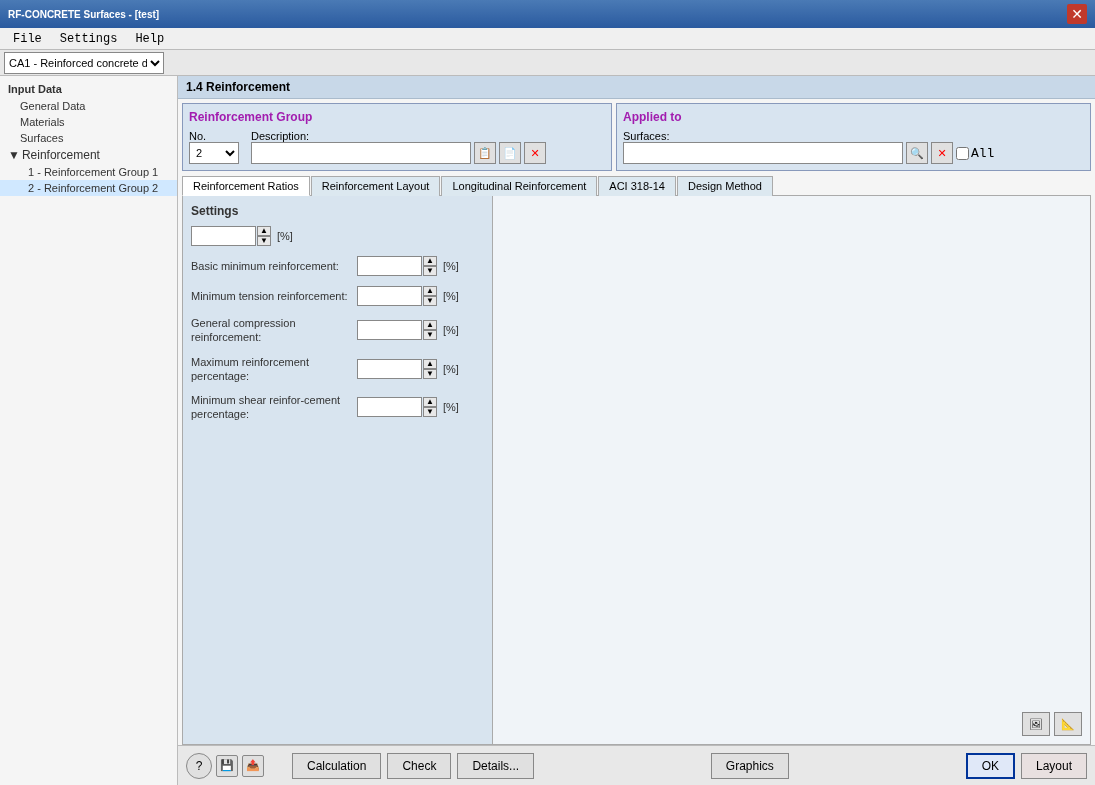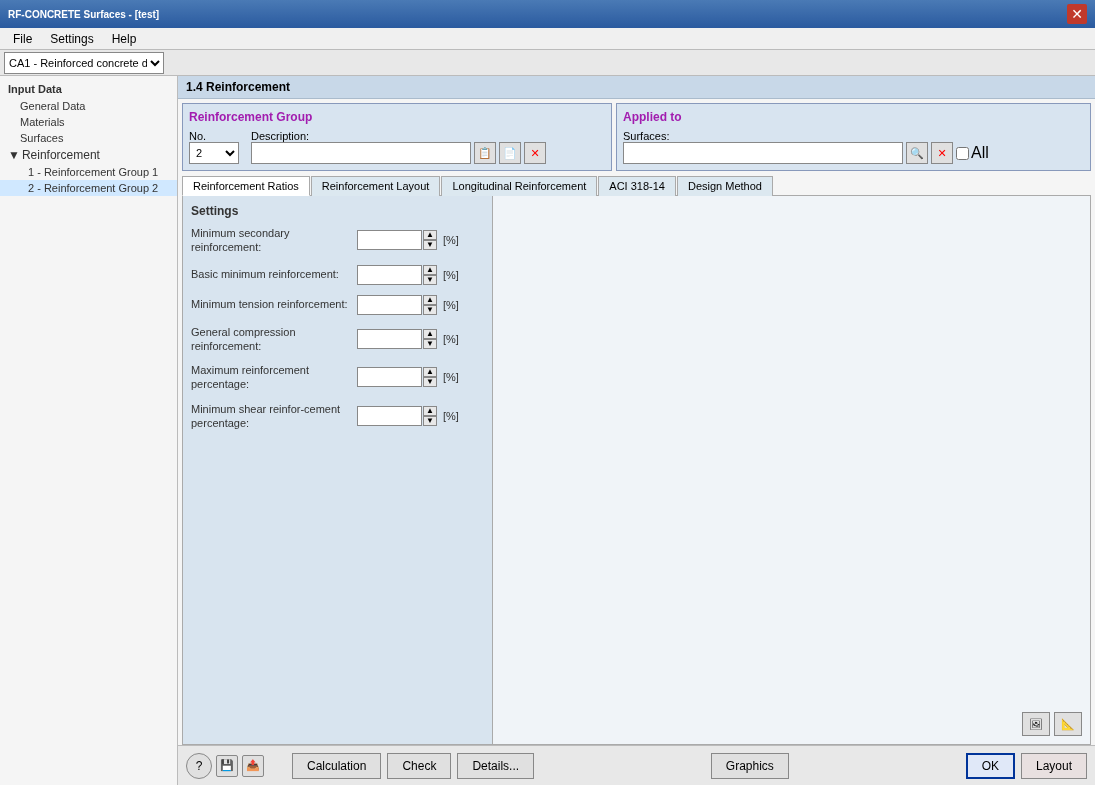--- a/index.html
+++ b/index.html
@@ -34,20 +34,21 @@
       gap: 0;
       padding: 2px 4px;
       height: 22px;
       align-items: center;
     }
     .menu-item {
       padding: 1px 8px;
       cursor: pointer;
       border: 1px solid transparent;
       font-size: 12px;
+      font-family: Liberation Mono, monospace;
     }
 
     .main-layout {
       display: flex;
       flex-direction: column;
       height: calc(785px - 28px - 22px);
     }
 
     .toolbar-row {
       display: flex;
@@ -390,42 +391,41 @@
           <div class="section-title">Applied to</div>
           <div class="rg-row">
             <div style="display:flex;flex-direction:column;flex:1;">
               <span style="font-size:11px;">Surfaces:</span>
               <div style="display:flex;align-items:center;gap:3px;">
                 <input type="text" class="surfaces-input" style="">
                 <button class="icon-btn" title="Select">🔍</button>
                 <button class="icon-btn" title="Delete" style="color:red;">✕</button>
                 <div class="checkbox-all">
                   <input type="checkbox" style="">
-                  <span style="font-size:16px;">All</span>
+                  <span style="font-size:13px;font-family:Liberation Mono, monospace;">All</span>
                 </div>
               </div>
             </div>
           </div>
         </div>
       </div>
 
       <div class="tabs-row">
         <div class="tab active">Reinforcement Ratios</div>
         <div class="tab">Reinforcement Layout</div>
         <div class="tab">Longitudinal Reinforcement</div>
         <div class="tab">ACI 318-14</div>
         <div class="tab">Design Method</div>
       </div>
 
       <div class="tab-content">
         <div class="tab-left-panel">
           <div class="settings-title">Settings</div>
 
           <div class="field-row">
-            <span class="field-label">Minimum secondary reinforcement:</span>
             <div class="spin-wrapper">
               <input type="text" class="num-input" style="">
               <div class="spin-btns">
                 <button class="spin-btn">▲</button>
                 <button class="spin-btn">▼</button>
               </div>
             </div>
             <span class="unit-label">[%]</span>
           </div>
 

